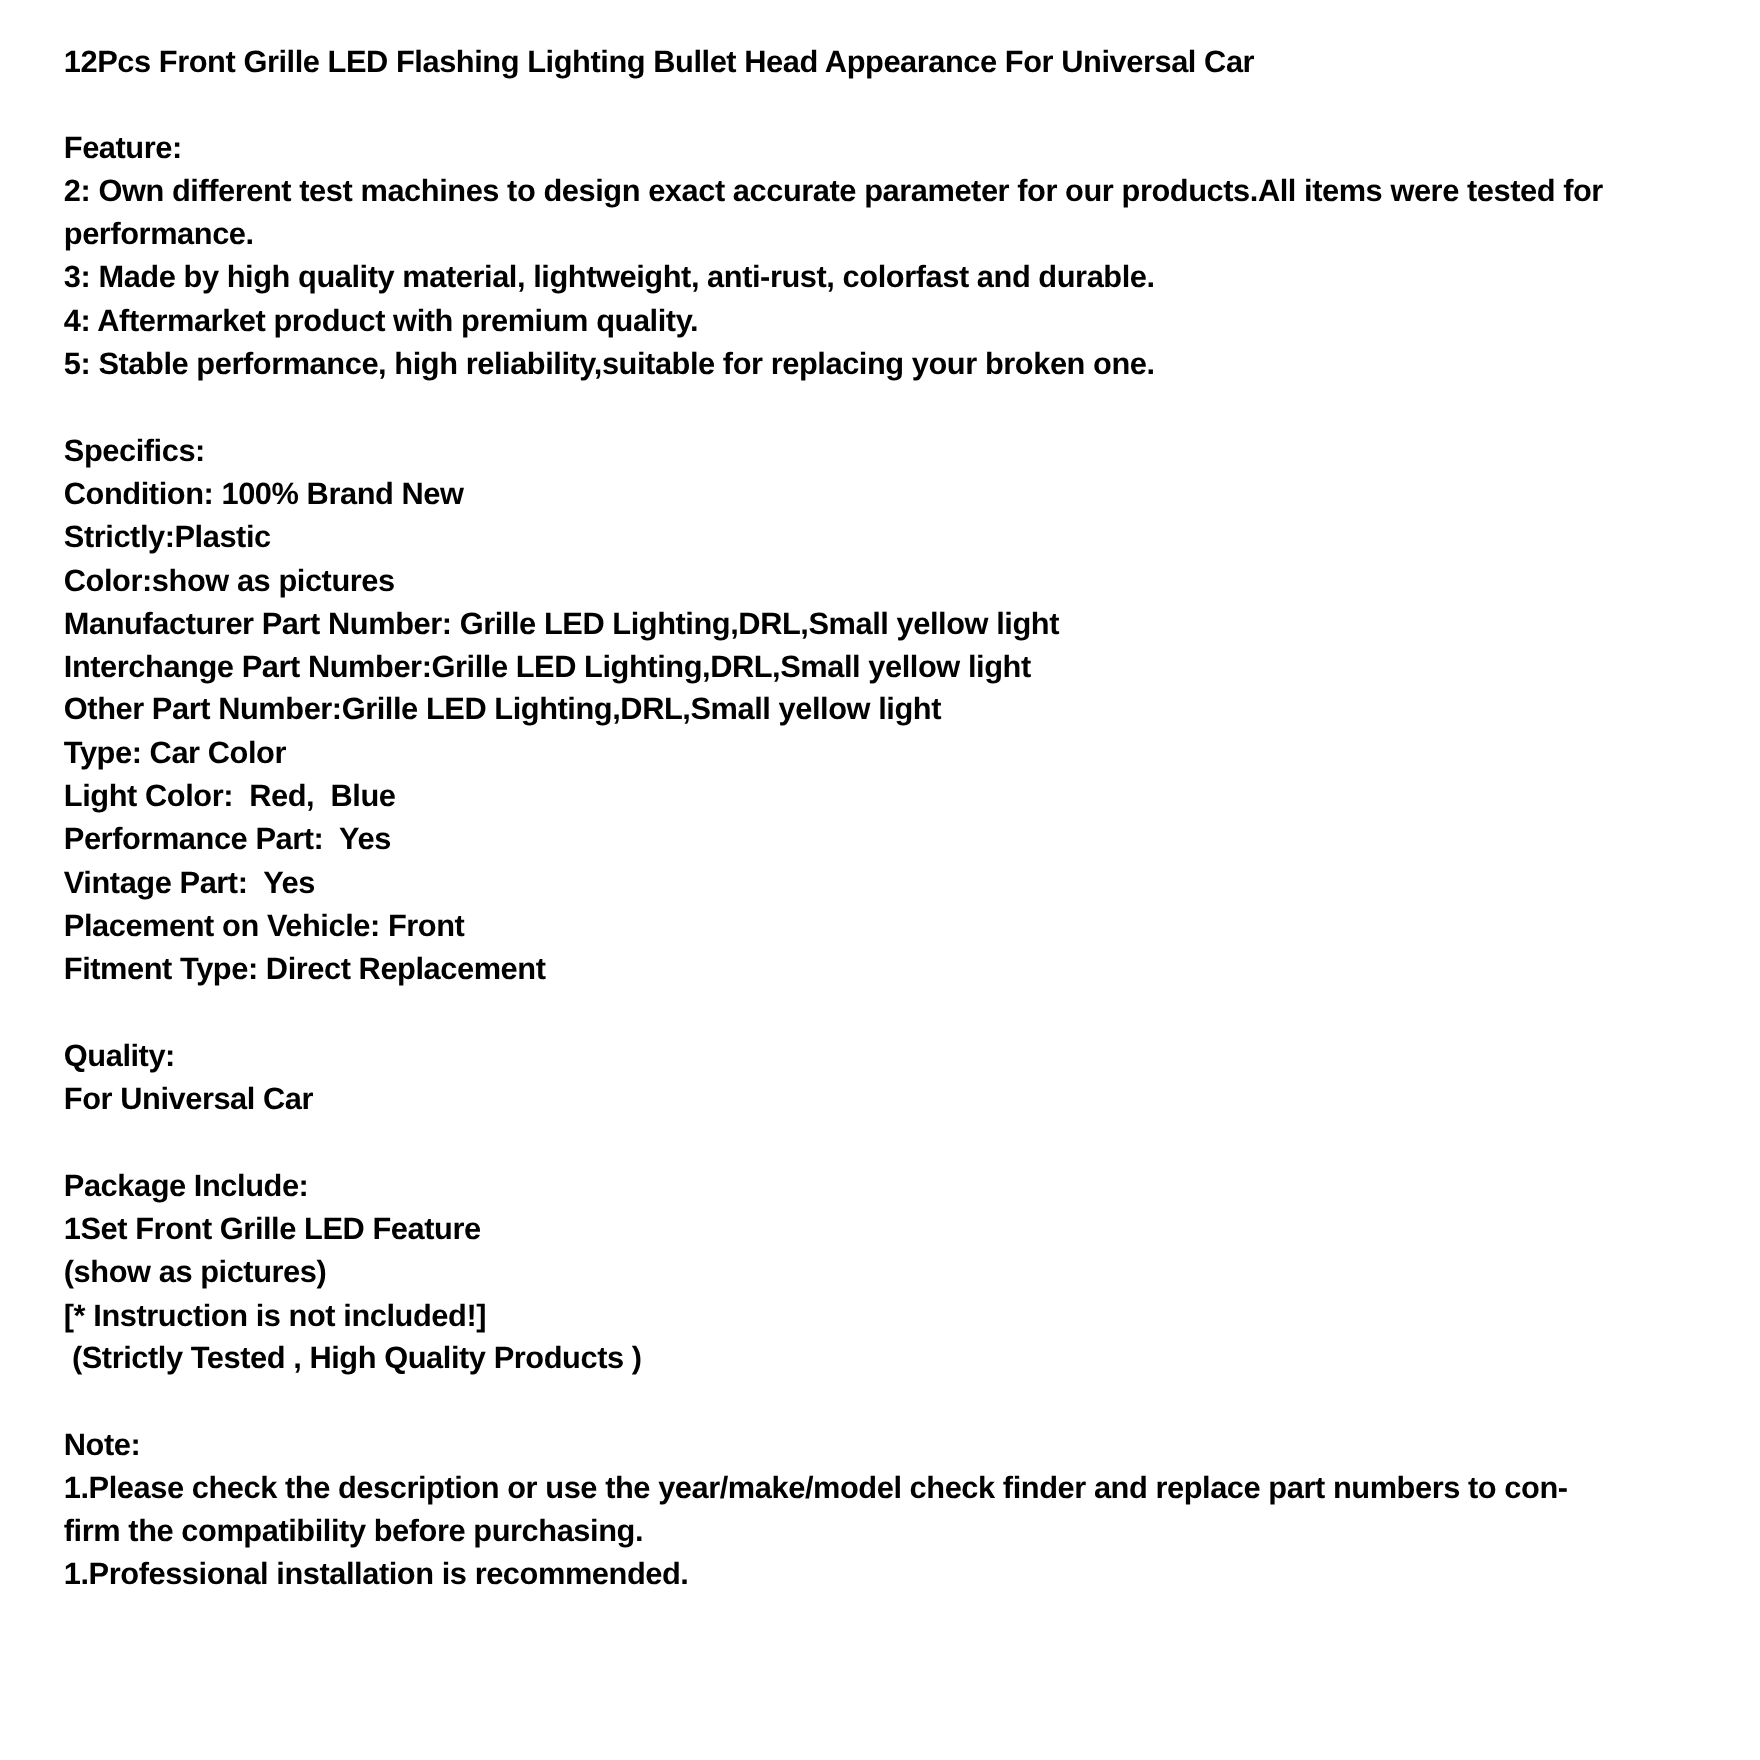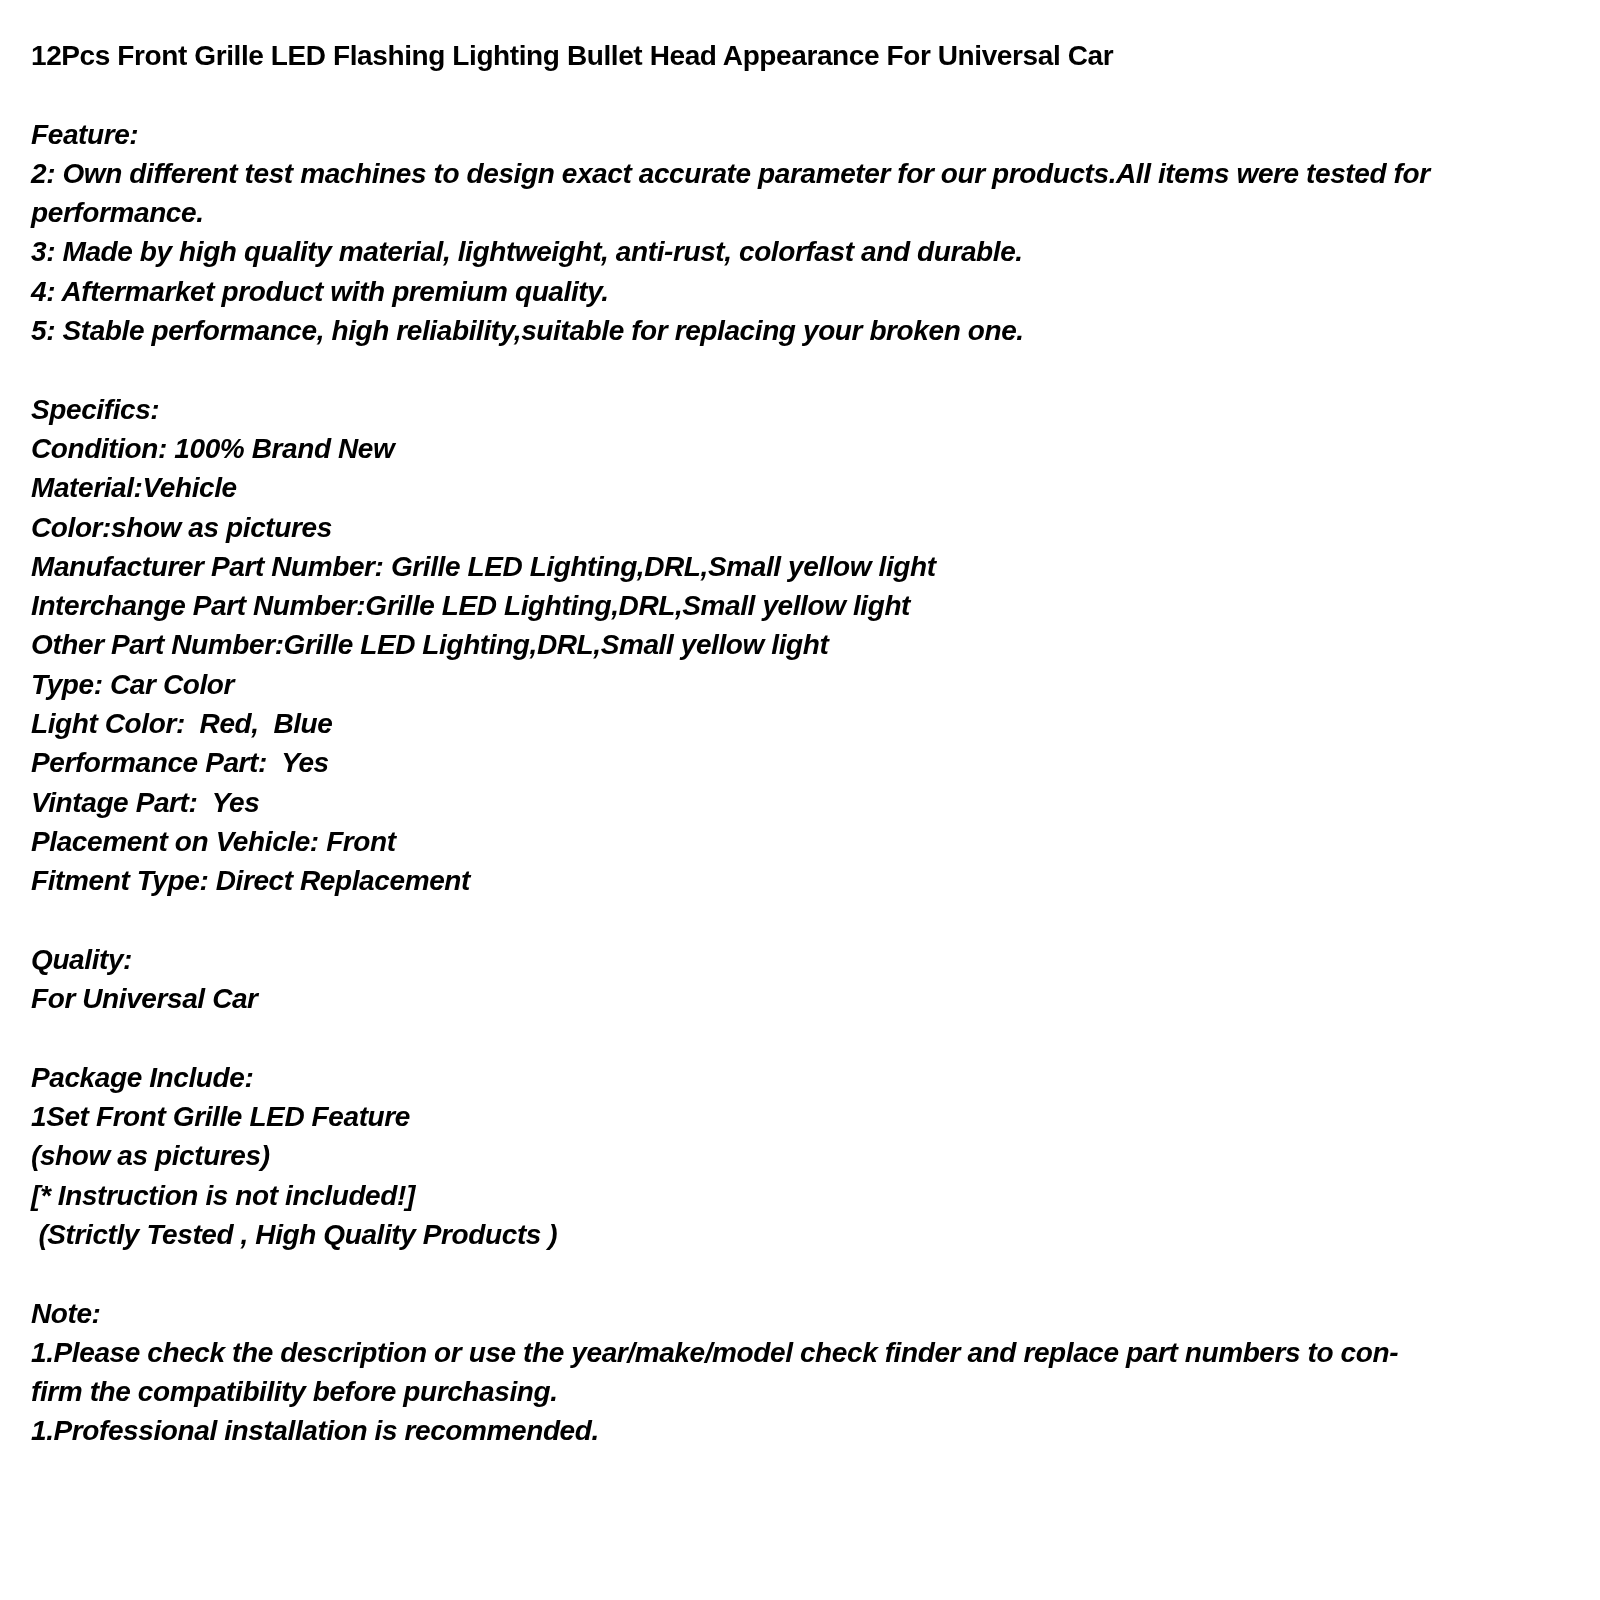--- a/index.html
+++ b/index.html
@@ -11,50 +11,49 @@
     height: 1600px;
     background: #ffffff;
     color: #000000;
     font-family: "Liberation Sans", sans-serif;
     font-weight: 700;
     font-size: 28px;
     letter-spacing: -0.4px;
     overflow: hidden;
   }
   .doc {
-    padding: 36px 20px 0 31px;
+    padding: 36px 20px 0 58px;
   }
   .line {
     height: 39.3px;
     line-height: 39.3px;
     white-space: pre;
   }
   .section {
     margin-top: 39.3px; 
-    font-style: italic;
   }
 </style>
 </head>
 <body>
 
 <div class="doc">
   <div class="line">12Pcs Front Grille LED Flashing Lighting Bullet Head Appearance For Universal Car</div>
   <div id="sections">
       <section class="section">
         <div class="line">Feature:</div>
         <div class="line">2: Own different test machines to design exact accurate parameter for our products.All items were tested for</div>
         <div class="line">performance.</div>
         <div class="line">3: Made by high quality material, lightweight, anti-rust, colorfast and durable.</div>
         <div class="line">4: Aftermarket product with premium quality.</div>
         <div class="line">5: Stable performance, high reliability,suitable for replacing your broken one.</div>
       </section>
       <section class="section">
         <div class="line">Specifics:</div>
         <div class="line">Condition: 100% Brand New</div>
-        <div class="line">Material:Vehicle</div>
+        <div class="line">Strictly:Plastic</div>
         <div class="line">Color:show as pictures</div>
         <div class="line">Manufacturer Part Number: Grille LED Lighting,DRL,Small yellow light</div>
         <div class="line">Interchange Part Number:Grille LED Lighting,DRL,Small yellow light</div>
         <div class="line">Other Part Number:Grille LED Lighting,DRL,Small yellow light</div>
         <div class="line">Type: Car Color</div>
         <div class="line">Light Color:  Red,  Blue</div>
         <div class="line">Performance Part:  Yes</div>
         <div class="line">Vintage Part:  Yes</div>
         <div class="line">Placement on Vehicle: Front</div>
         <div class="line">Fitment Type: Direct Replacement</div>

